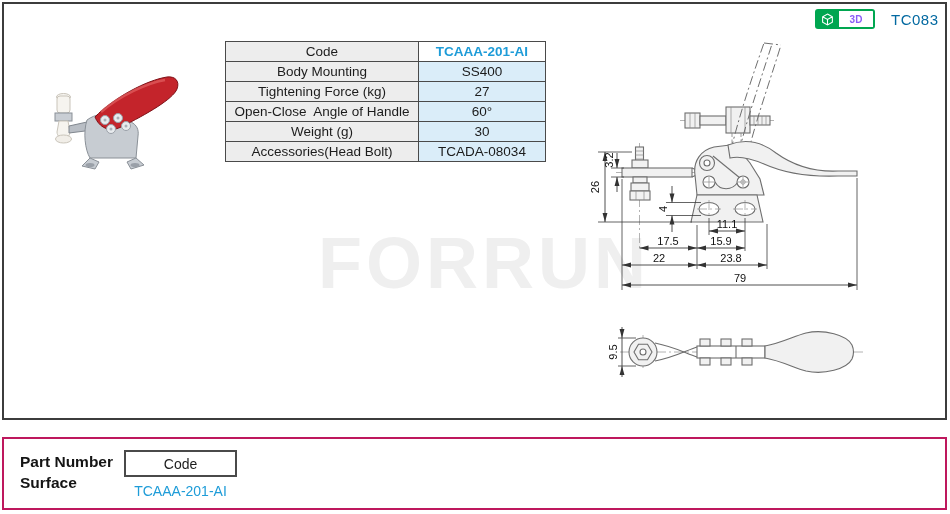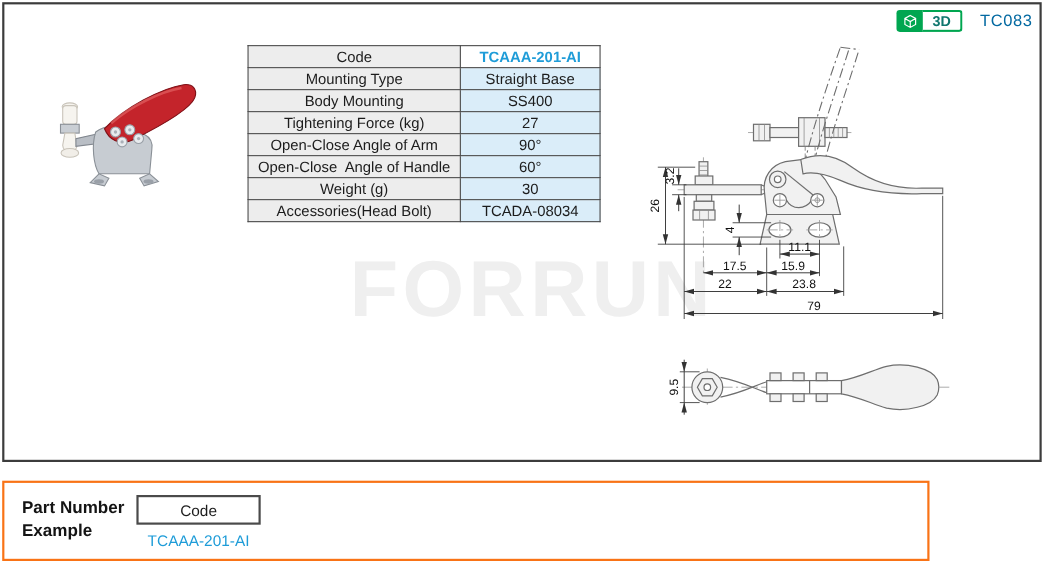--- a/index.html
+++ b/index.html
@@ -1,29 +1,29 @@
 <!DOCTYPE html>
 <html><head>
 <meta charset="utf-8">
 <style>
   * { margin:0; padding:0; box-sizing:border-box; }
   html,body { width:950px; height:514px; background:#fff; font-family:"Liberation Sans",sans-serif; overflow:hidden; position:relative; }
 
   .main-box { position:absolute; left:2px; top:2px; width:945px; height:418px; border:2px solid #3c3c3c; background:transparent; }
-  .bottom-box { position:absolute; left:2px; top:437px; width:843px; height:73px; border:2px solid #f97316; }
+  .bottom-box { position:absolute; left:2px; top:437px; width:945px; height:73px; border:2px solid #be185d; }
 
   
   .watermark { position:absolute; left:318px; top:222px; font-size:72px; font-weight:bold;
                letter-spacing:4px; color:#efefef; user-select:none; }
 
   
   .badge3d { position:absolute; left:815px; top:9px; height:20px; display:flex; }
   .badge3d .cube { width:24px; background:#00a650; border-radius:3px 0 0 3px; display:flex; align-items:center; justify-content:center; }
   .badge3d .b3d { width:36px; background:#fff; border:2px solid #00a650; border-left:none; border-radius:0 3px 3px 0;
-                  color:#0f766e; font-weight:bold; font-size:13px; display:flex; align-items:center; justify-content:center; }
+                  color:#8b5cf6; font-weight:bold; font-size:10px; display:flex; align-items:center; justify-content:center; }
   .part-id { position:absolute; left:891px; top:11px; font-size:15px; color:#0369a1; letter-spacing:0.5px; }
 
   
   table.spec { position:absolute; left:225px; top:41px; border-collapse:collapse; table-layout:fixed; width:320px; }
   table.spec td { border:1px solid #4a4a4a; height:20px; text-align:center; vertical-align:middle;
                   font-size:13.5px; color:#1c1c1c; padding:0 2px; }
   table.spec td.lbl { width:193px; background:#ededed; white-space:pre; }
   table.spec td.val { width:127px; background:#daedf9; }
   table.spec td.code { background:#fff; color:#1e9cd8; font-weight:bold; }
 
@@ -95,34 +95,26 @@
   </g>
 </svg>
 
 <table class="spec">
   <tbody>
     <tr>
         <td class="lbl">Code</td>
         <td class="val code">TCAAA-201-AI</td>
       </tr>
     <tr>
-        <td class="lbl">Mounting Type</td>
-        <td class="val">Straight Base</td>
-      </tr>
-    <tr>
         <td class="lbl">Body Mounting</td>
         <td class="val">SS400</td>
       </tr>
     <tr>
         <td class="lbl">Tightening Force (kg)</td>
         <td class="val">27</td>
-      </tr>
-    <tr>
-        <td class="lbl">Open-Close Angle of Arm</td>
-        <td class="val">90°</td>
       </tr>
     <tr>
         <td class="lbl">Open-Close  Angle of Handle</td>
         <td class="val">60°</td>
       </tr>
     <tr>
         <td class="lbl">Weight (g)</td>
         <td class="val">30</td>
       </tr>
     <tr>
@@ -281,19 +273,19 @@
     <line class="dim" x1="42" y1="303" x2="42" y2="331"></line>
     <line class="dim" x1="42" y1="292" x2="42" y2="303" marker-end="url(#ar)"></line>
     <line class="dim" x1="42" y1="342" x2="42" y2="331" marker-end="url(#ar)"></line>
     <text class="dt" text-anchor="middle" transform="rotate(-90 36.5 317)" x="36.5" y="317">9.5</text>
   </g>
 </svg>
 
 <div class="bottom-box">
   <div class="pne-title">
     <span>Part Number</span><br>
-    <span>Example</span>
+    <span>Surface</span>
   </div>
   <div class="code-box">
     <span>Code</span>
   </div>
   <div class="code-example">TCAAA-201-AI</div>
 </div>
 
 </body></html>

